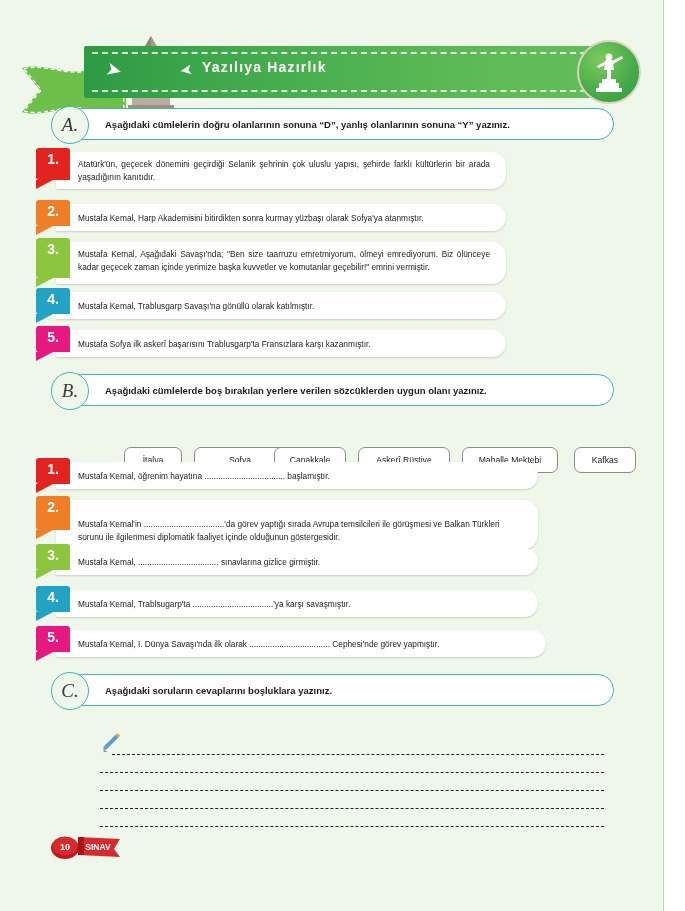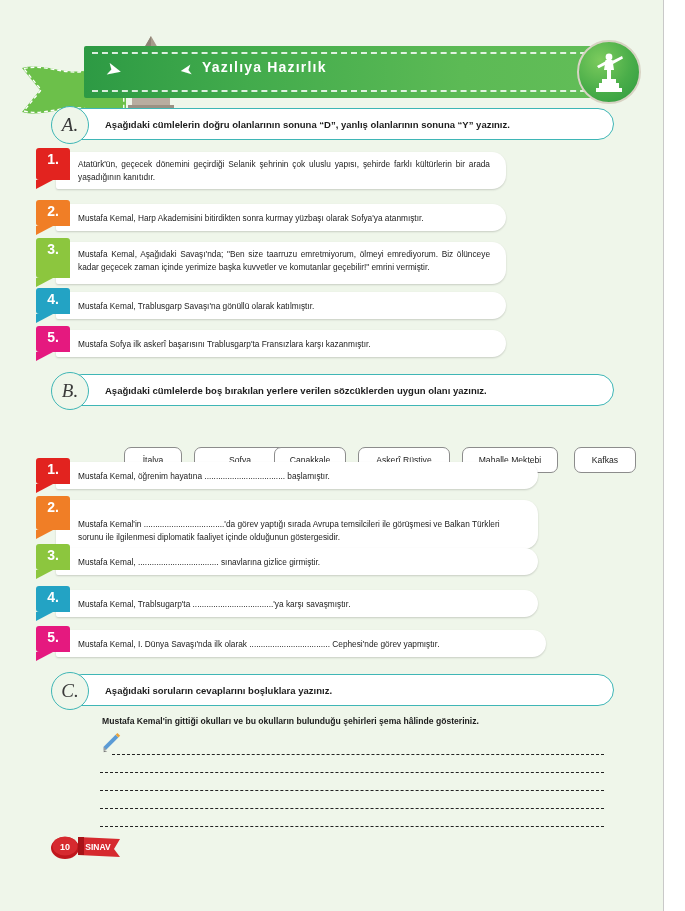--- a/index.html
+++ b/index.html
@@ -421,21 +421,20 @@
       </div>
     </div>
 
     <div class="section" style="top:674px;">
       <div class="sec-head">
         <div class="sec-letter">C.</div>
         <div class="sec-text">Aşağıdaki soruların cevaplarını boşluklara yazınız.</div>
       </div>
     </div>
 
-    <div class="c-prompt" style="top:716px;">Mustafa Kemal'in gittiği okulları ve bu okulların bulunduğu şehirleri şema hâlinde gösteriniz.</div>
 
     <svg class="pencil" style="top:732px;" viewBox="0 0 24 24">
       <polygon points="4,20 7,19 20,6 17,3 4,16" fill="#5b9bd5"></polygon>
       <polygon points="17,3 20,6 22,4 19,1" fill="#e8a33d"></polygon>
       <polygon points="4,16 7,19 4,20" fill="#9e9e9e"></polygon>
       <polygon points="4,20 8,21 4,22" fill="#777777"></polygon>
     </svg>
 
     <div class="ansline" style="top:754px;"></div>
     <div class="ansline" style="top:772px; left:100px; width:504px;"></div>

